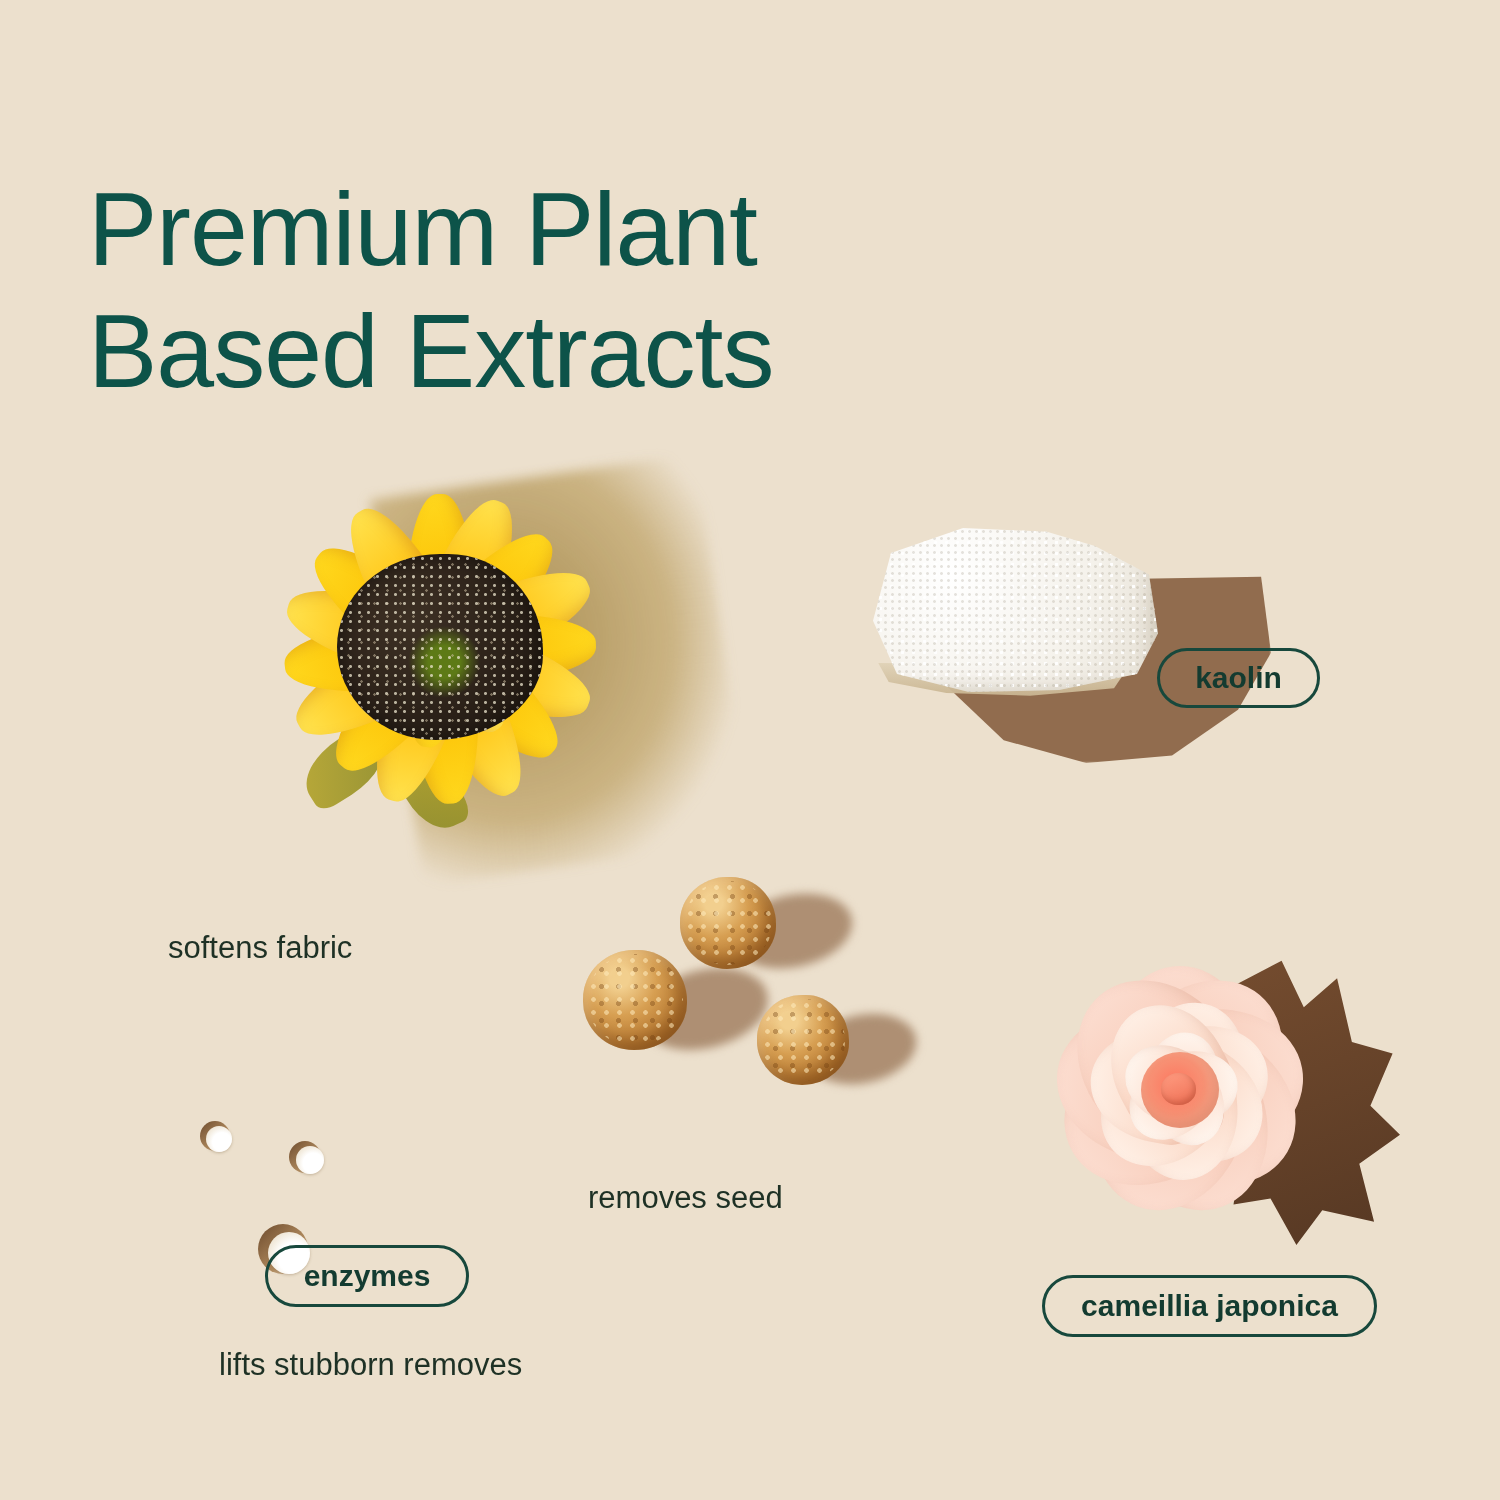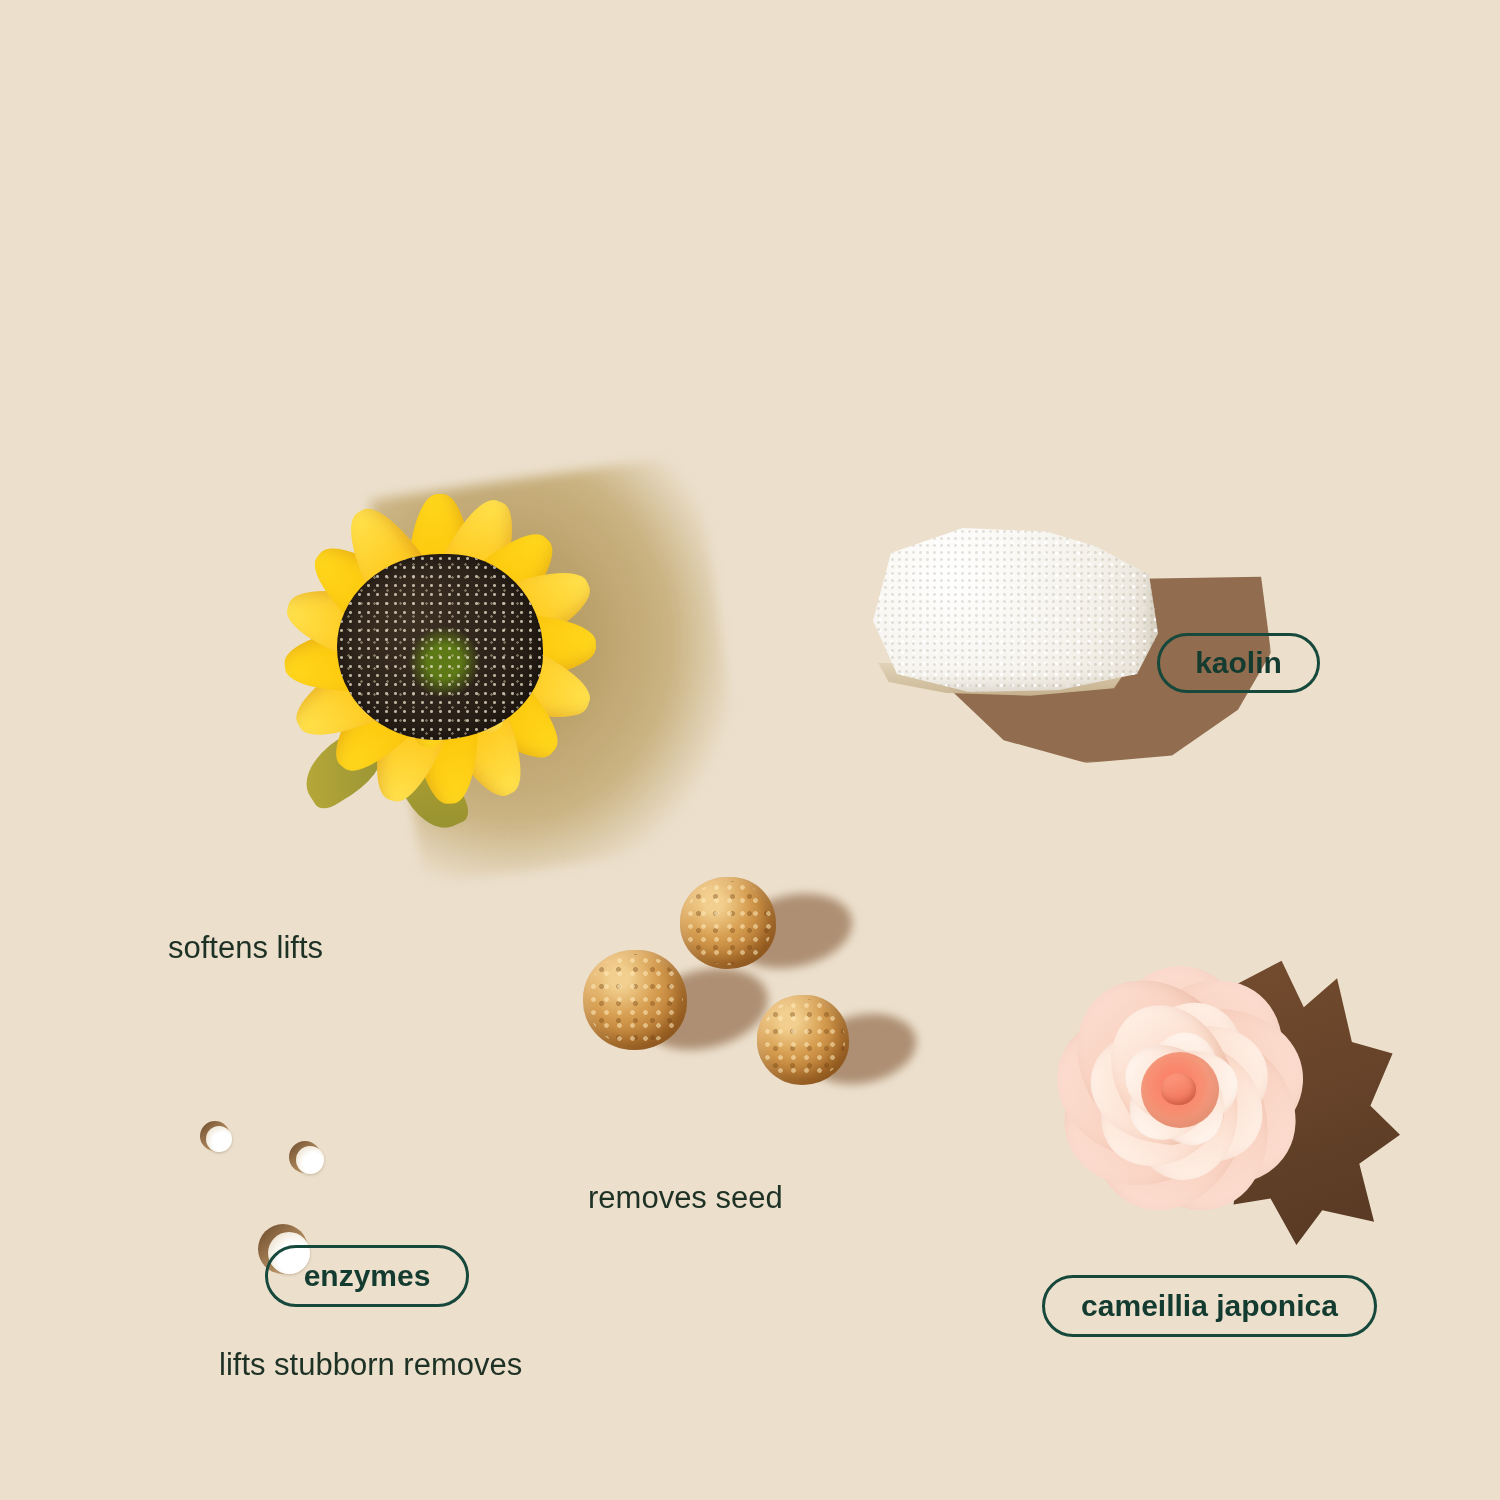--- a/index.html
+++ b/index.html
@@ -39,21 +39,21 @@
     box-sizing: border-box;
     border: 3px solid #17483c;
     border-radius: 999px;
     background: transparent;
     color: #133b30;
     font-weight: bold;
     white-space: nowrap;
     z-index: 40;
   }
   .pill-sunflower { left: 86px;  top: 847px;  width: 352px; height: 62px; font-size: 30px; }
-  .pill-kaolin    { left: 1157px;top: 633px;  width: 163px; height: 60px; font-size: 30px; }
+  .pill-kaolin    { left: 1157px;top: 648px;  width: 163px; height: 60px; font-size: 30px; }
   .pill-sapindus  { left: 499px; top: 1089px; width: 367px; height: 60px; font-size: 30px; }
   .pill-enzymes   { left: 265px; top: 1245px; width: 204px; height: 62px; font-size: 30px; }
   .pill-cameillia { left: 1042px;top: 1275px; width: 335px; height: 62px; font-size: 30px; }
 
   
   .caption {
     position: absolute;
     color: #1e3125;
     font-size: 31px;
     line-height: 1.28;
@@ -252,20 +252,22 @@
     border-radius: 50% 50% 48% 48%;
     background: linear-gradient(160deg,#ff9d82,#ef6f54);
     box-shadow: inset -2px -3px 6px rgba(170,70,45,.5);
   }
 </style>
 </head>
 <body>
 
 <div id="canvas">
 
+  <h1 class="headline">Premium Plant
+Based Extracts</h1>
 
   <div class="art" id="sunflower-art">
     <div class="sf-shadow"></div>
     <div class="sf-leaf" style="left:250px;top:300px;transform:rotate(24deg);"></div>
     <div class="sf-leaf" style="left:120px;top:340px;transform:rotate(-32deg);"></div>
     <div class="sf-leaf" style="left:205px;top:360px;transform:rotate(66deg);"></div>
 
     <div class="sf-petal" style="transform:rotate(0deg)   translateY(14px);"></div>
     <div class="sf-petal alt" style="transform:rotate(22deg)  translateY(10px);"></div>
     <div class="sf-petal" style="transform:rotate(44deg)  translateY(16px);"></div>
@@ -352,21 +354,21 @@
   </div>
 
 
   <div class="pill pill-kaolin">kaolin</div>
 
 
   <div class="pill pill-cameillia">cameillia japonica</div>
 
   <div class="pill pill-enzymes">enzymes</div>
 
-  <div class="caption cap-sunflower">softens lifts</div>
+  <div class="caption cap-sunflower">softens fabric</div>
 
 
   <div class="caption cap-sapindus">removes seed</div>
 
   <div class="caption cap-enzymes">lifts stubborn removes</div>
 
 
 </div>
 
 </body></html>

